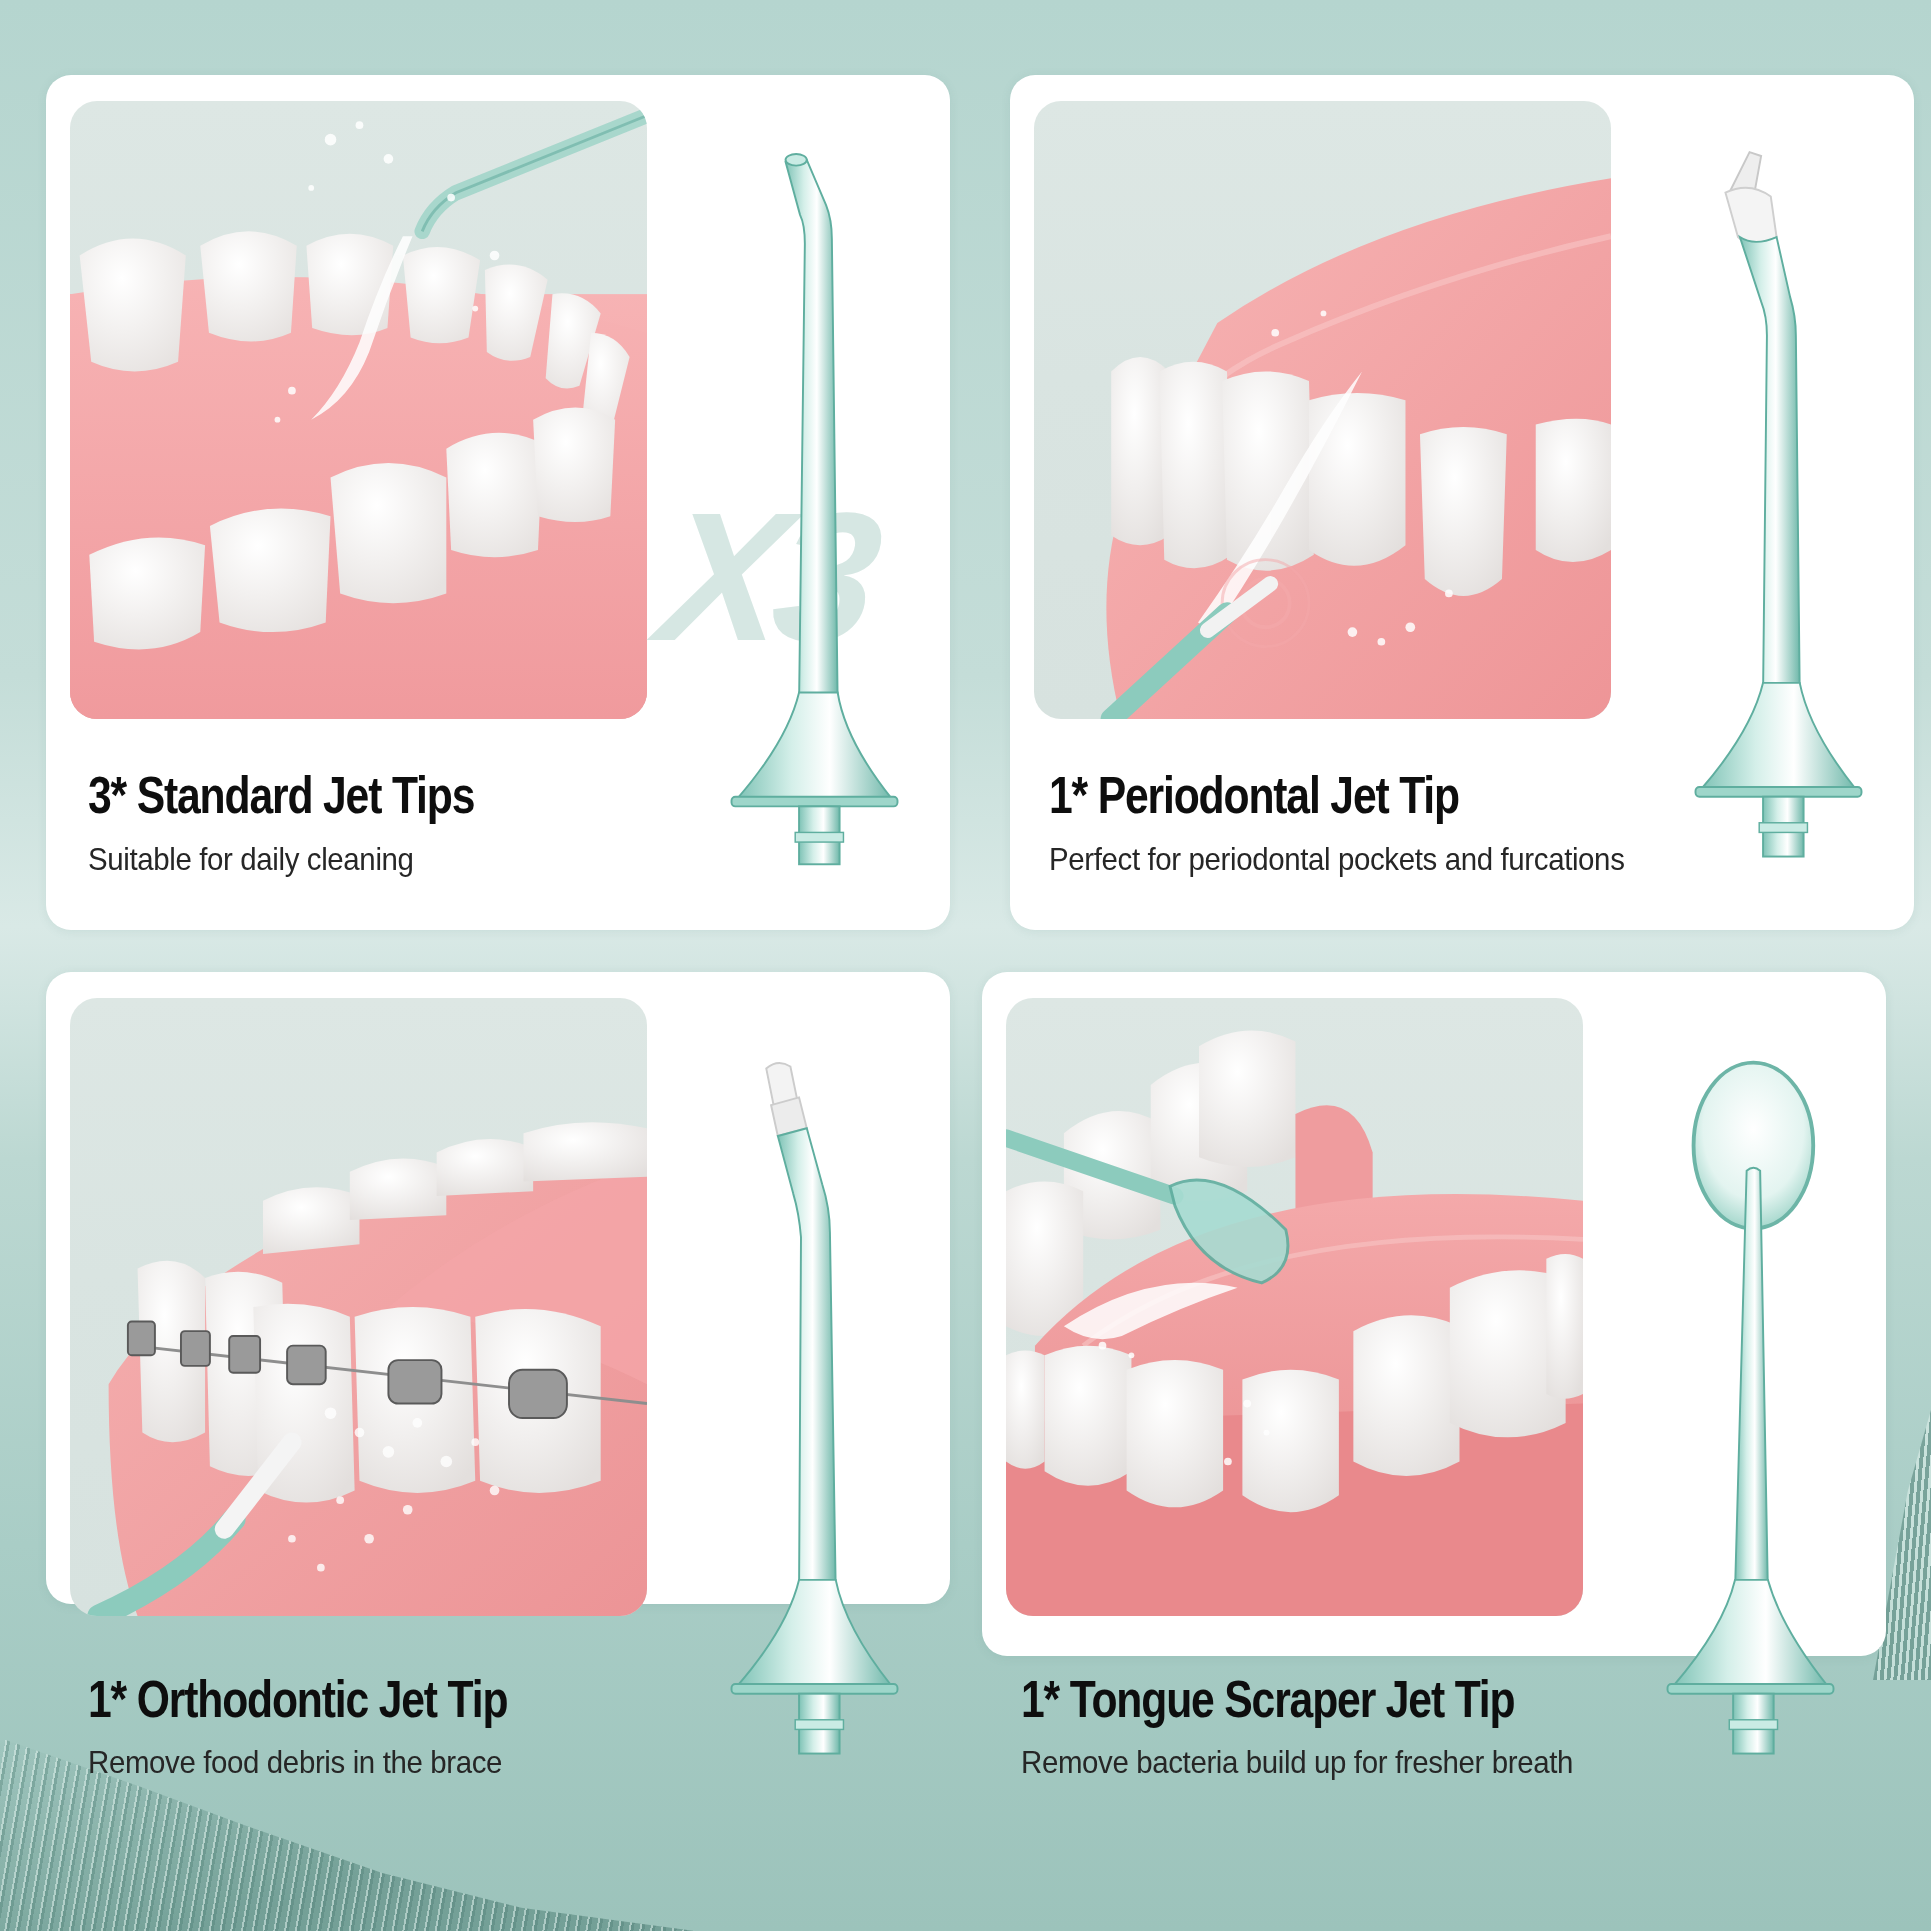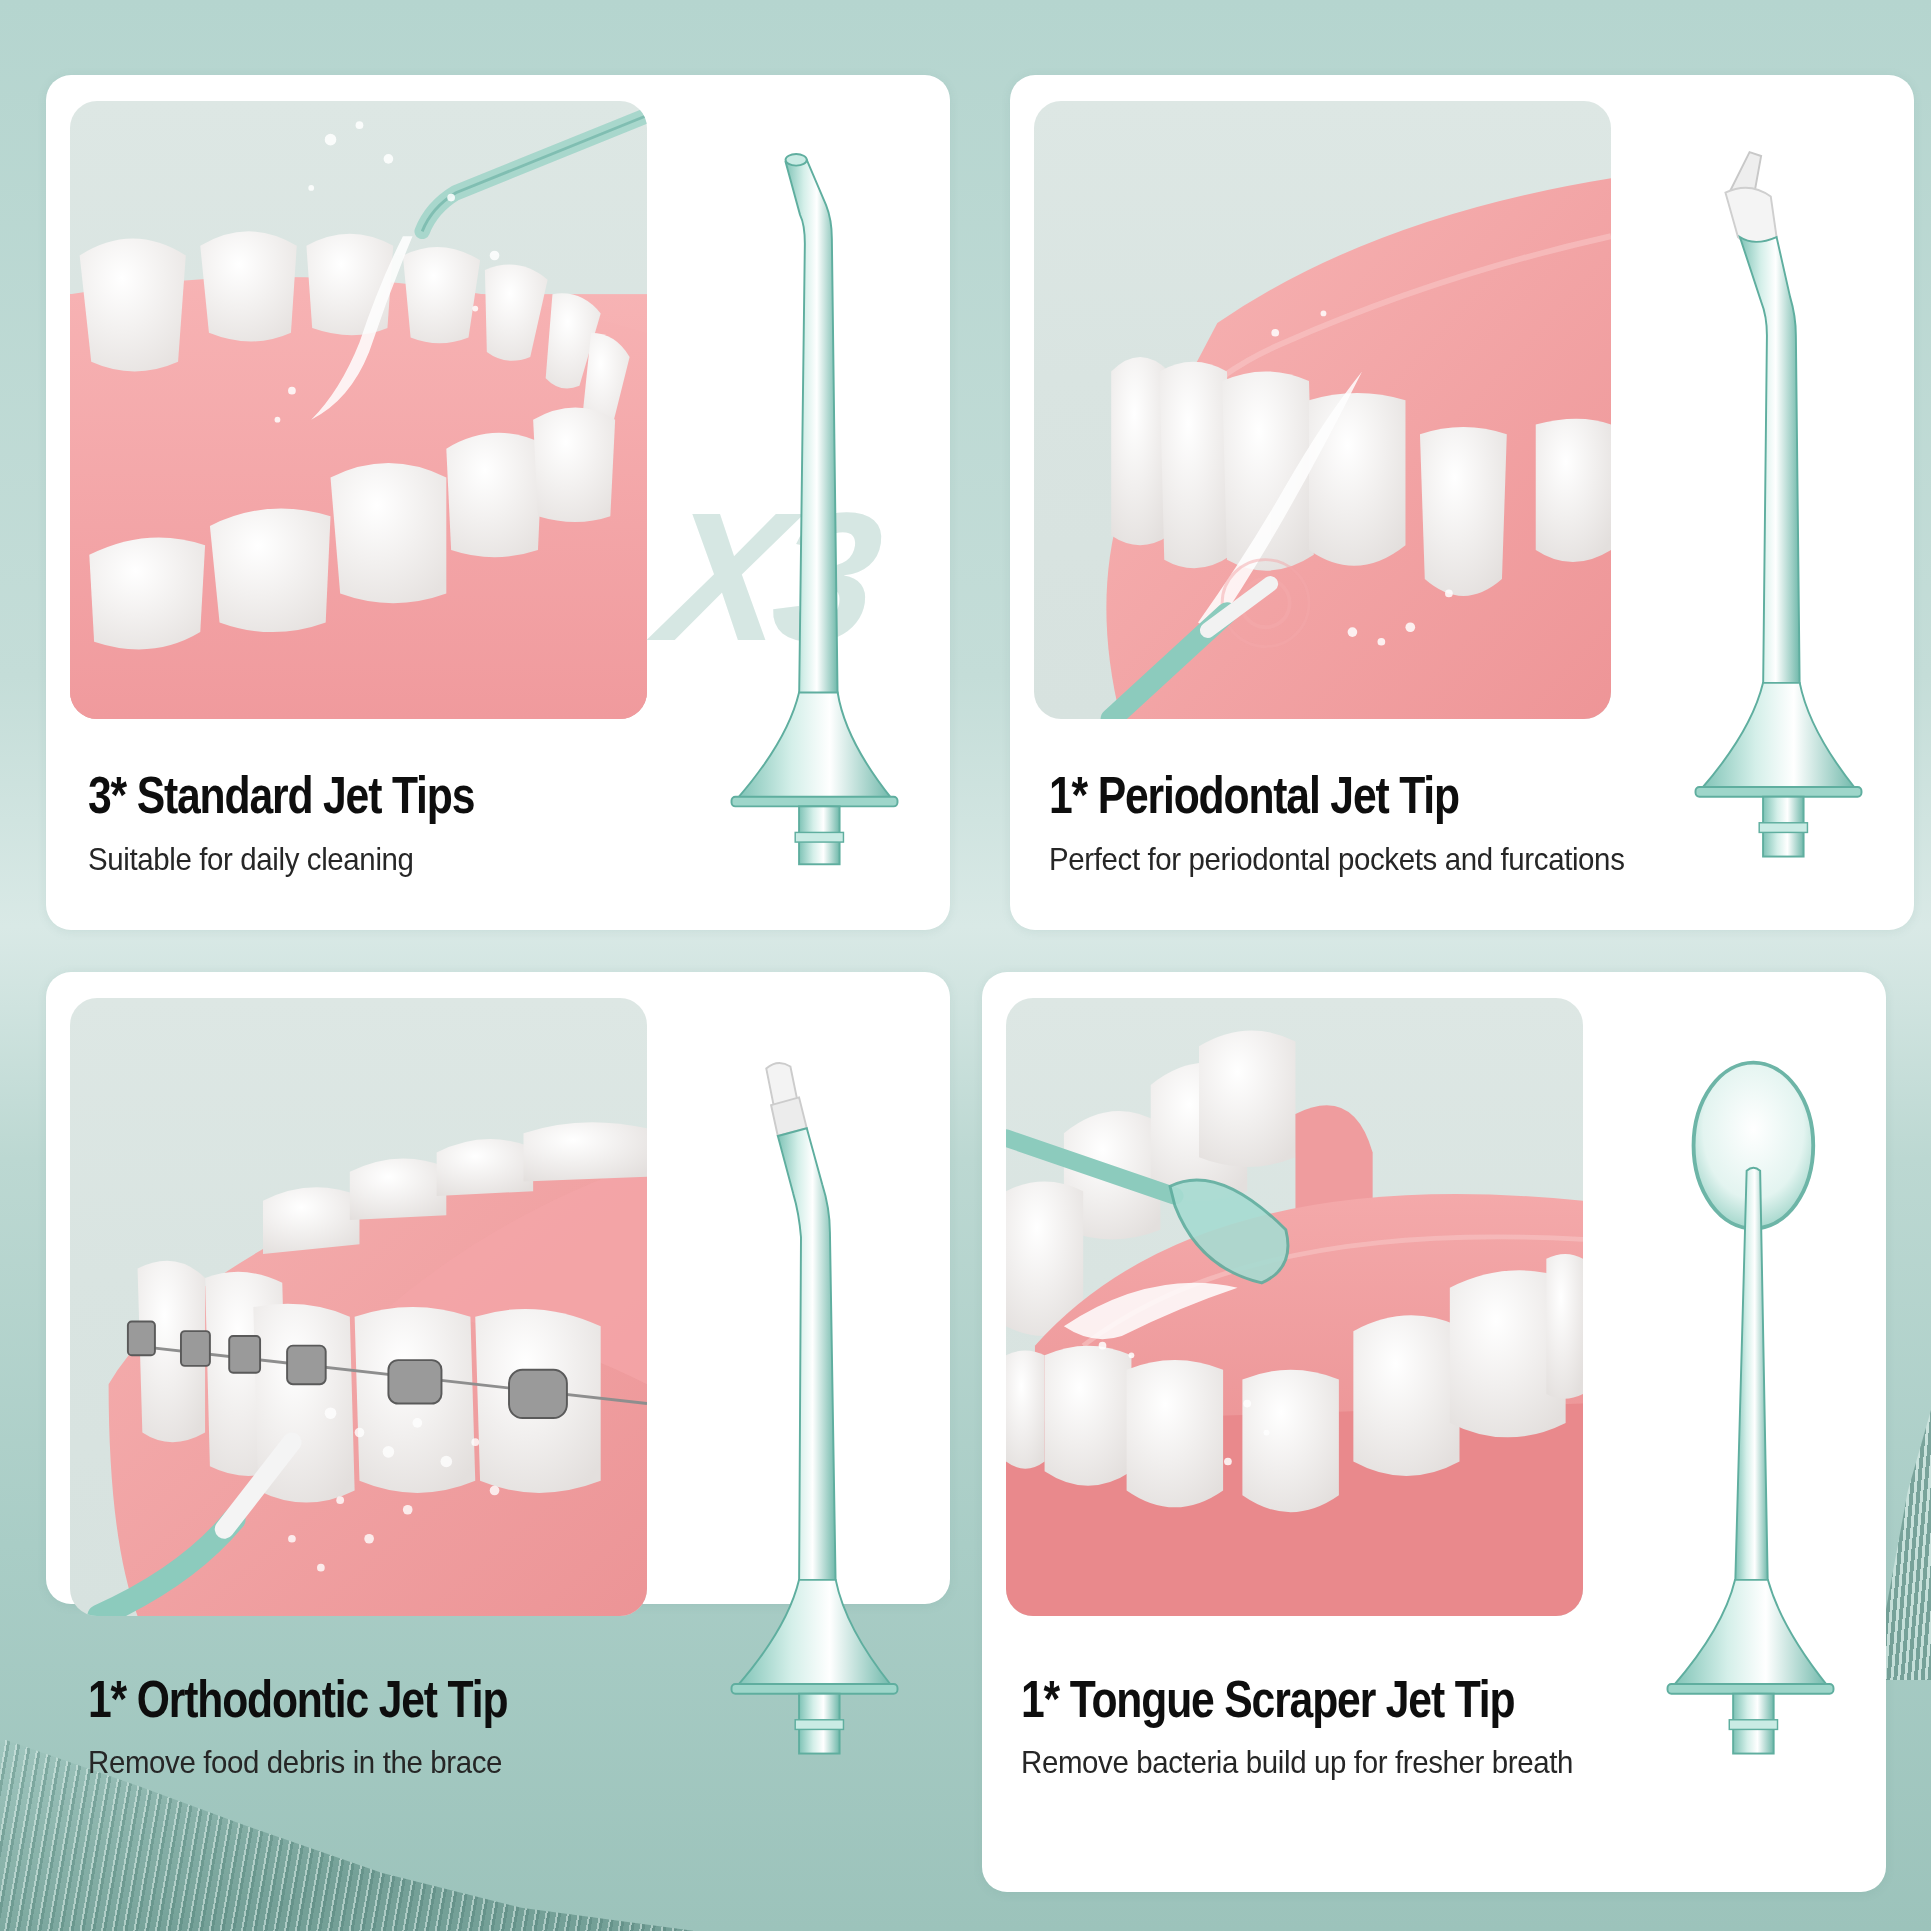--- a/index.html
+++ b/index.html
@@ -24,21 +24,21 @@
     clip-path: polygon(100% 0, 100% 100%, 0 100%, 60% 30%);
   }
   .card {
     position: absolute; background: #ffffff; border-radius: 25px;
     width: 904px; height: 855px;
     box-shadow: 0 1.9px 9.7px rgba(90,140,130,0.12);
   }
   #card-1 { left: 46px;  top: 75px; }
   #card-2 { left: 1010px; top: 75px; }
   #card-3 { left: 46px;  top: 972px; height: 632px; }
-  #card-4 { left: 982px; top: 972px; height: 920px; text-decoration: underline; }
+  #card-4 { left: 982px; top: 972px; height: 684px; text-decoration: underline; }
 
   .panel {
     position: absolute; left: 24px; top: 26px; width: 577px; height: 618px;
     border-radius: 27px; overflow: hidden;
     background: linear-gradient(180deg, #dde7e4 0%, #d9e4e1 45%, #d7e2df 100%);
   }
   .panel svg { position: absolute; left: 0; top: 0; width: 100%; height: 100%; }
 
   .product {
     position: absolute; right: 39px; top: 48px; width: 193px; height: 753px;

